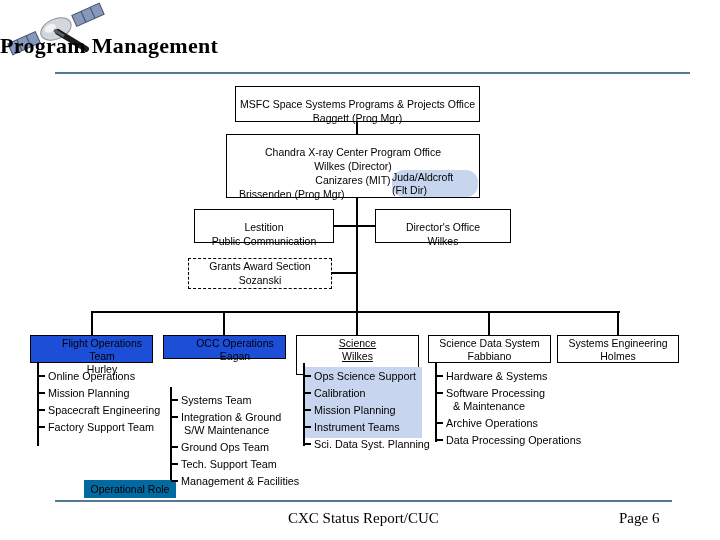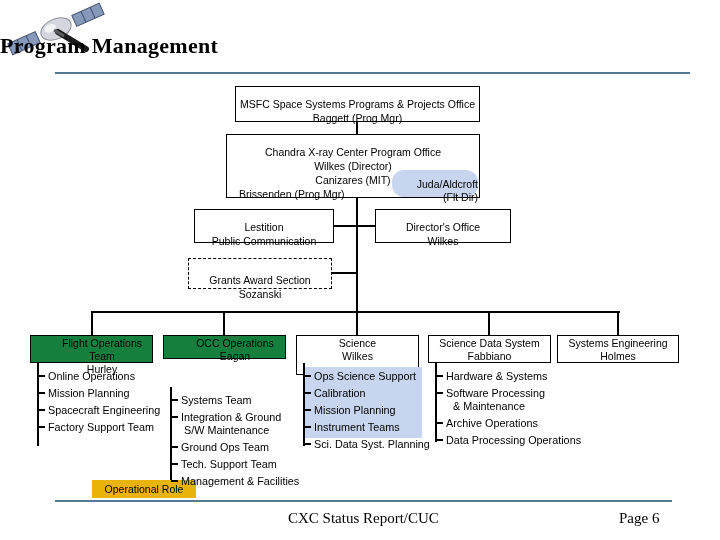--- a/index.html
+++ b/index.html
@@ -3,36 +3,36 @@
 <meta charset="utf-8">
 <style>
   html,body{margin:0;padding:0;background:#fff;}
   #page{position:relative;width:720px;height:540px;background:#ffffff;overflow:hidden;
         font-family:"Liberation Sans",sans-serif;color:#000;}
   .title{position:absolute;top:33px;left:0;width:720px;text-align:left;
          font-family:"Liberation Serif",serif;font-weight:bold;font-size:22px;letter-spacing:.3px;}
   .rule{position:absolute;height:1.5px;background:#547a93;}
   .box{position:absolute;border:1px solid #000;background:#fff;font-size:10.5px;
        line-height:14px;text-align:center;box-sizing:border-box;padding-top:10px;}
-  .blue{background:#15803d;padding-left:21px;}
+  .blue{background:#1d4ed8;padding-left:21px;}
   .ln{position:absolute;background:#000;}
   .deptbox{line-height:13px;padding-top:1px;}
   .lb4{ text-align:left;padding-left:12px;}
   #juda{position:absolute;left:392px;top:170px;width:86px;height:27px;background:#c7d6ee;
-        font-size:10.5px;line-height:13px;text-align:right;padding-top:8px;box-sizing:border-box;border-radius:12px;}
-  #grants{border:1px dashed #000;padding-top:14px;}
+        font-size:10.5px;line-height:13px;text-align:left;padding-top:1px;box-sizing:border-box;border-radius:12px;}
+  #grants{border:1px dashed #000;padding-top:0;}
   .col{position:absolute;top:370px;width:140px;font-size:10.8px;}
   .trunk{position:absolute;left:0;top:-7px;width:2px;background:#000;}
   .item{position:relative;padding-left:11px;line-height:13px;margin-bottom:4px;min-height:13px;
         white-space:nowrap;z-index:1;}
   .item::before{content:"";position:absolute;left:1px;top:5px;width:7px;height:2px;background:#000;}
   .l2a{padding-left:3px;}
   .l2b{padding-left:7px;}
   .hl{position:absolute;left:2px;top:-3px;width:117px;height:71px;background:#c7d6ee;z-index:0;}
-  .legend{position:absolute;left:92px;top:480px;width:104px;height:18px;background:#eab308;
+  .legend{position:absolute;left:84px;top:480px;width:92px;height:18px;background:#0369a1;
           font-size:10.5px;line-height:18px;text-align:center;}
   .footer{position:absolute;top:510px;font-family:"Liberation Serif",serif;font-size:15px;}
   #logo{position:absolute;left:4px;top:2px;}
 </style>
 </head>
 <body>
 
 <div id="page">
 
   <svg id="logo" width="104" height="54" viewBox="0 0 104 54">
@@ -99,21 +99,21 @@
   <div class="ln" style="left:617px;top:313px;width:2px;height:22px;"></div>
 
   <div class="box blue deptbox" style="left:30px;top:335px;width:123px;height:28px;">
     <div>Flight Operations Team</div>
     <div>Hurley</div>
   </div>
   <div class="box blue deptbox" style="left:163px;top:335px;width:123px;height:24px;">
     <div>OCC Operations</div>
     <div>Eagan</div>
   </div>
-  <div class="box deptbox" style="left:296px;top:335px;width:123px;height:40px;">
+  <div class="box deptbox" style="left:296px;top:335px;width:123px;height:40px;text-decoration:underline;">
     <div>Science</div>
     <div>Wilkes</div>
   </div>
   <div class="box deptbox" style="left:428px;top:335px;width:123px;height:28px;">
     <div>Science Data System</div>
     <div>Fabbiano</div>
   </div>
   <div class="box deptbox" style="left:557px;top:335px;width:122px;height:28px;">
     <div>Systems Engineering</div>
     <div>Holmes</div>

